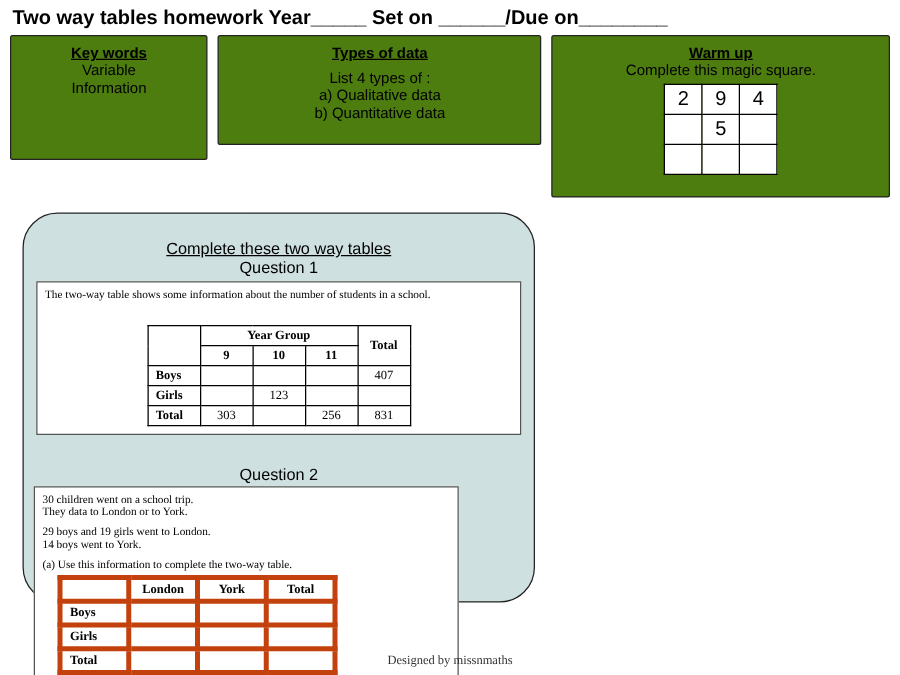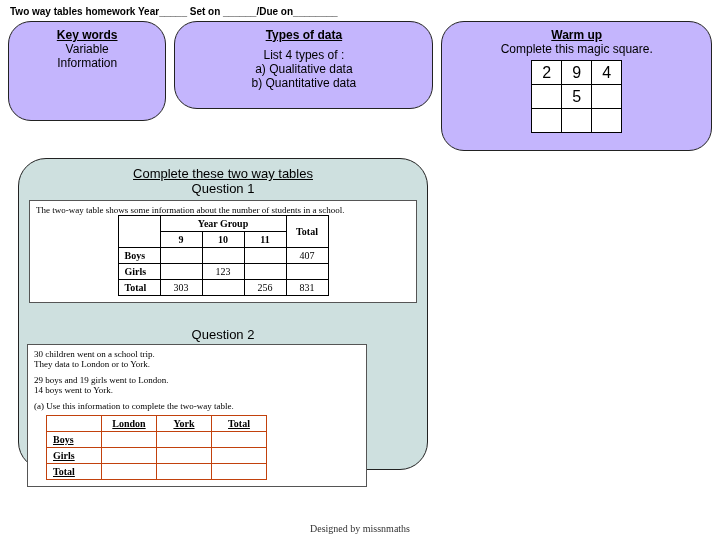--- a/index.html
+++ b/index.html
@@ -6,33 +6,33 @@
   body {
     margin: 0;
     width: 720px;
     height: 540px;
     font-family: Arial, sans-serif;
     background: #fff;
     position: relative;
     overflow: hidden;
   }
   .title {
-    font-size: 10px;
+    font-size: 16px;
     font-weight: bold;
     padding: 6px 10px 4px 10px;
   }
   .toprow {
     display: flex;
     gap: 8px;
     padding: 0 8px;
   }
   .card {
-    background: #c4b5fd;
+    background: #4d7c0f;
     border: 1px solid #222;
-    border-radius: 23px;
+    border-radius: 2px;
     padding: 6px 0;
   }
   .keywords {
     width: 165px;
     height: 100px;
     text-align: center;
     font-size: 12px;
   }
   .keywords .hd { font-weight: bold; text-decoration: underline; font-size: 12px; }
   .types {
@@ -57,44 +57,44 @@
     border: 1px solid #000;
     width: 30px;
     height: 24px;
     text-align: center;
     font-size: 16px;
     background: #fff;
   }
   .mainbox {
     position: absolute;
     left: 18px;
-    top: 158px;
+    top: 170px;
     width: 410px;
     height: 312px;
     background: #cee0df;
     border: 1px solid #222;
     border-radius: 28px;
-    padding: 7px 10px;
+    padding: 20px 10px;
   }
   .mainbox .hd {
     text-align: center;
     font-size: 13px;
   }
   .mainbox .hd .u { text-decoration: underline; }
   .q1wrap {
     background: #fff;
     border: 1px solid #555;
     margin: 4px 0 0 0;
     padding: 4px 6px 6px 6px;
     font-size: 9px;
     font-family: "Times New Roman", serif;
   }
   .tw1 {
     border-collapse: collapse;
-    margin: 0 auto 0 auto;
+    margin: 20px auto 0 auto;
     font-size: 10px;
   }
   .tw1 th, .tw1 td {
     border: 1px solid #000;
     padding: 2px 6px;
     text-align: center;
     min-width: 42px;
     height: 16px;
   }
   .tw1 th { font-weight: bold; }
@@ -108,26 +108,25 @@
     font-size: 9px;
     font-family: "Times New Roman", serif;
     width: 340px;
   }
   .tw2 {
     border-collapse: collapse;
     margin: 4px 0 0 12px;
     font-size: 10px;
   }
   .tw2 th, .tw2 td {
-    border: 1px solid #c2410c;
+    border: 4px solid #c2410c;
     padding: 2px 6px;
     text-align: center;
     min-width: 55px;
     height: 14px;
-    text-decoration: underline;
   }
   .tw2 .rowh { text-align: left; font-weight: bold; }
   .footer {
     position: absolute;
     bottom: 6px;
     left: 0;
     width: 100%;
     text-align: center;
     font-size: 10px;
     color: #333;

